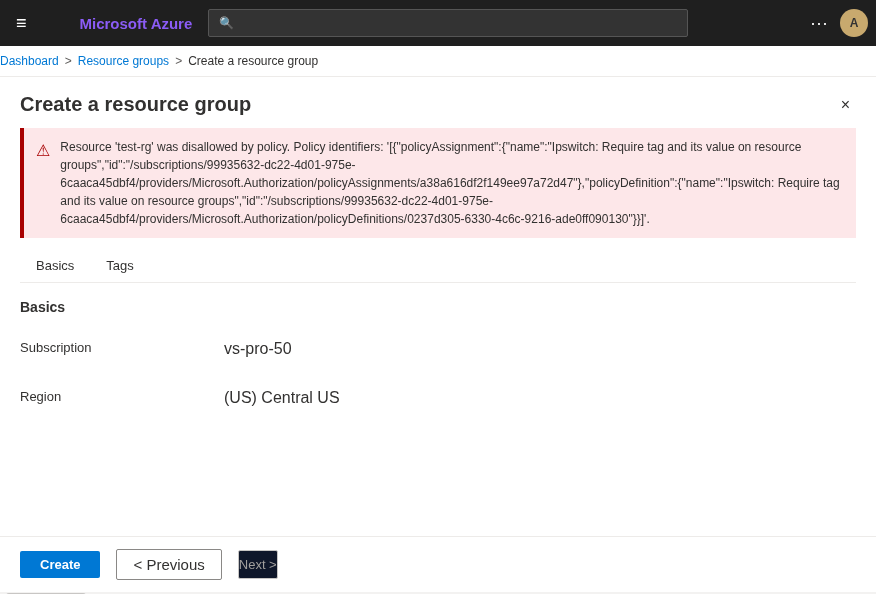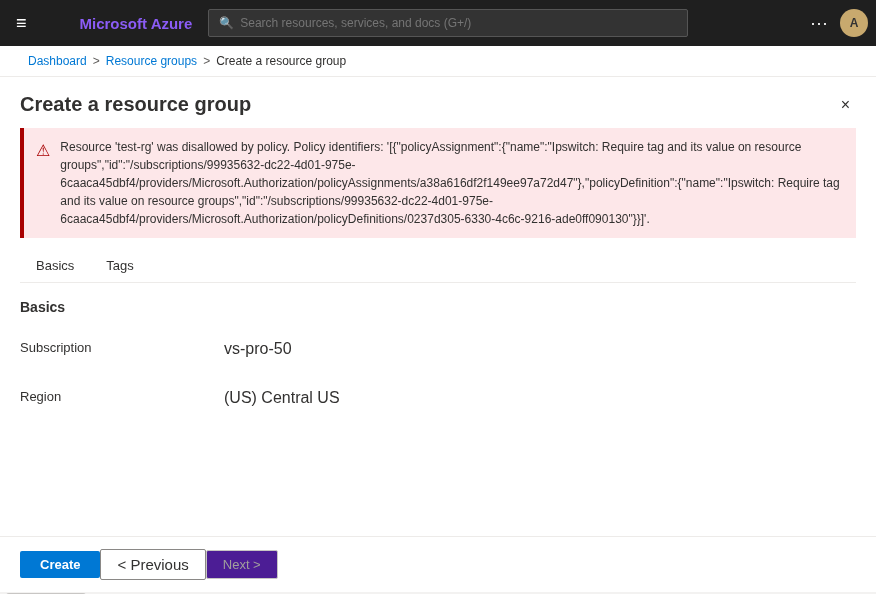--- a/index.html
+++ b/index.html
@@ -56,21 +56,21 @@
     .nav-avatar {
       width: 28px; height: 28px; border-radius: 50%;
       background: #c8a96e;
       display: flex; align-items: center; justify-content: center;
       color: #333; font-weight: bold; font-size: 12px; cursor: pointer;
     }
 
     
     .breadcrumb {
       background: white;
-      padding: 8px 28px;
+      padding: 8px 0;
       display: flex;
       align-items: center;
       gap: 6px;
       font-size: 12px;
       border-bottom: 1px solid #edebe9;
     }
     .breadcrumb a { color: #0078d4; text-decoration: none; cursor: pointer; }
     .breadcrumb-sep { color: #605e5c; }
     .breadcrumb-current { color: #323130; }
 
@@ -175,21 +175,21 @@
       color: #323130;
       font-size: 16px;
     }
 
     
     .footer {
       border-top: 1px solid #edebe9;
       padding: 12px 20px;
       display: flex;
       align-items: center;
-      gap: 0;
+      gap: 16px;
       background: white;
     }
     .btn-primary {
       background: #0078d4;
       color: white;
       border: none;
       padding: 6px 20px;
       font-size: 13px;
       cursor: pointer;
       border-radius: 2px;
@@ -198,24 +198,24 @@
     .btn-secondary {
       background: white;
       color: #323130;
       border: 1px solid #8a8886;
       padding: 6px 16px;
       font-size: 15px;
       cursor: pointer;
       border-radius: 2px;
     }
     .btn-disabled {
-      background: #4c1d95;
+      background: #0f172a;
       color: #a19f9d;
       border: 1px solid #c8c6c4;
-      padding: 6px 16px;
+      padding: 6px 0;
       font-size: 13px;
       cursor: not-allowed;
       border-radius: 2px;
     }
 
     
     .scrollbar-area {
       background: #f3f2f1;
       height: 8px;
       display: flex;
@@ -231,21 +231,20 @@
     }
   </style>
 </head>
 <body>
 
 <div class="nav-bar">
   <button class="nav-hamburger">≡</button>
   <span class="nav-logo">Microsoft Azure</span>
   <div class="nav-search">
     <span class="nav-search-icon">🔍</span>
-    <input type="text" placeholder="Search resources, services, and docs (G+/)" style="">
   </div>
   <div class="nav-right">
     <span class="nav-dots">···</span>
     <div class="nav-avatar">A</div>
   </div>
 </div>
 
 <div class="breadcrumb">
   <a>Dashboard</a>
   <span class="breadcrumb-sep">&gt;</span>

